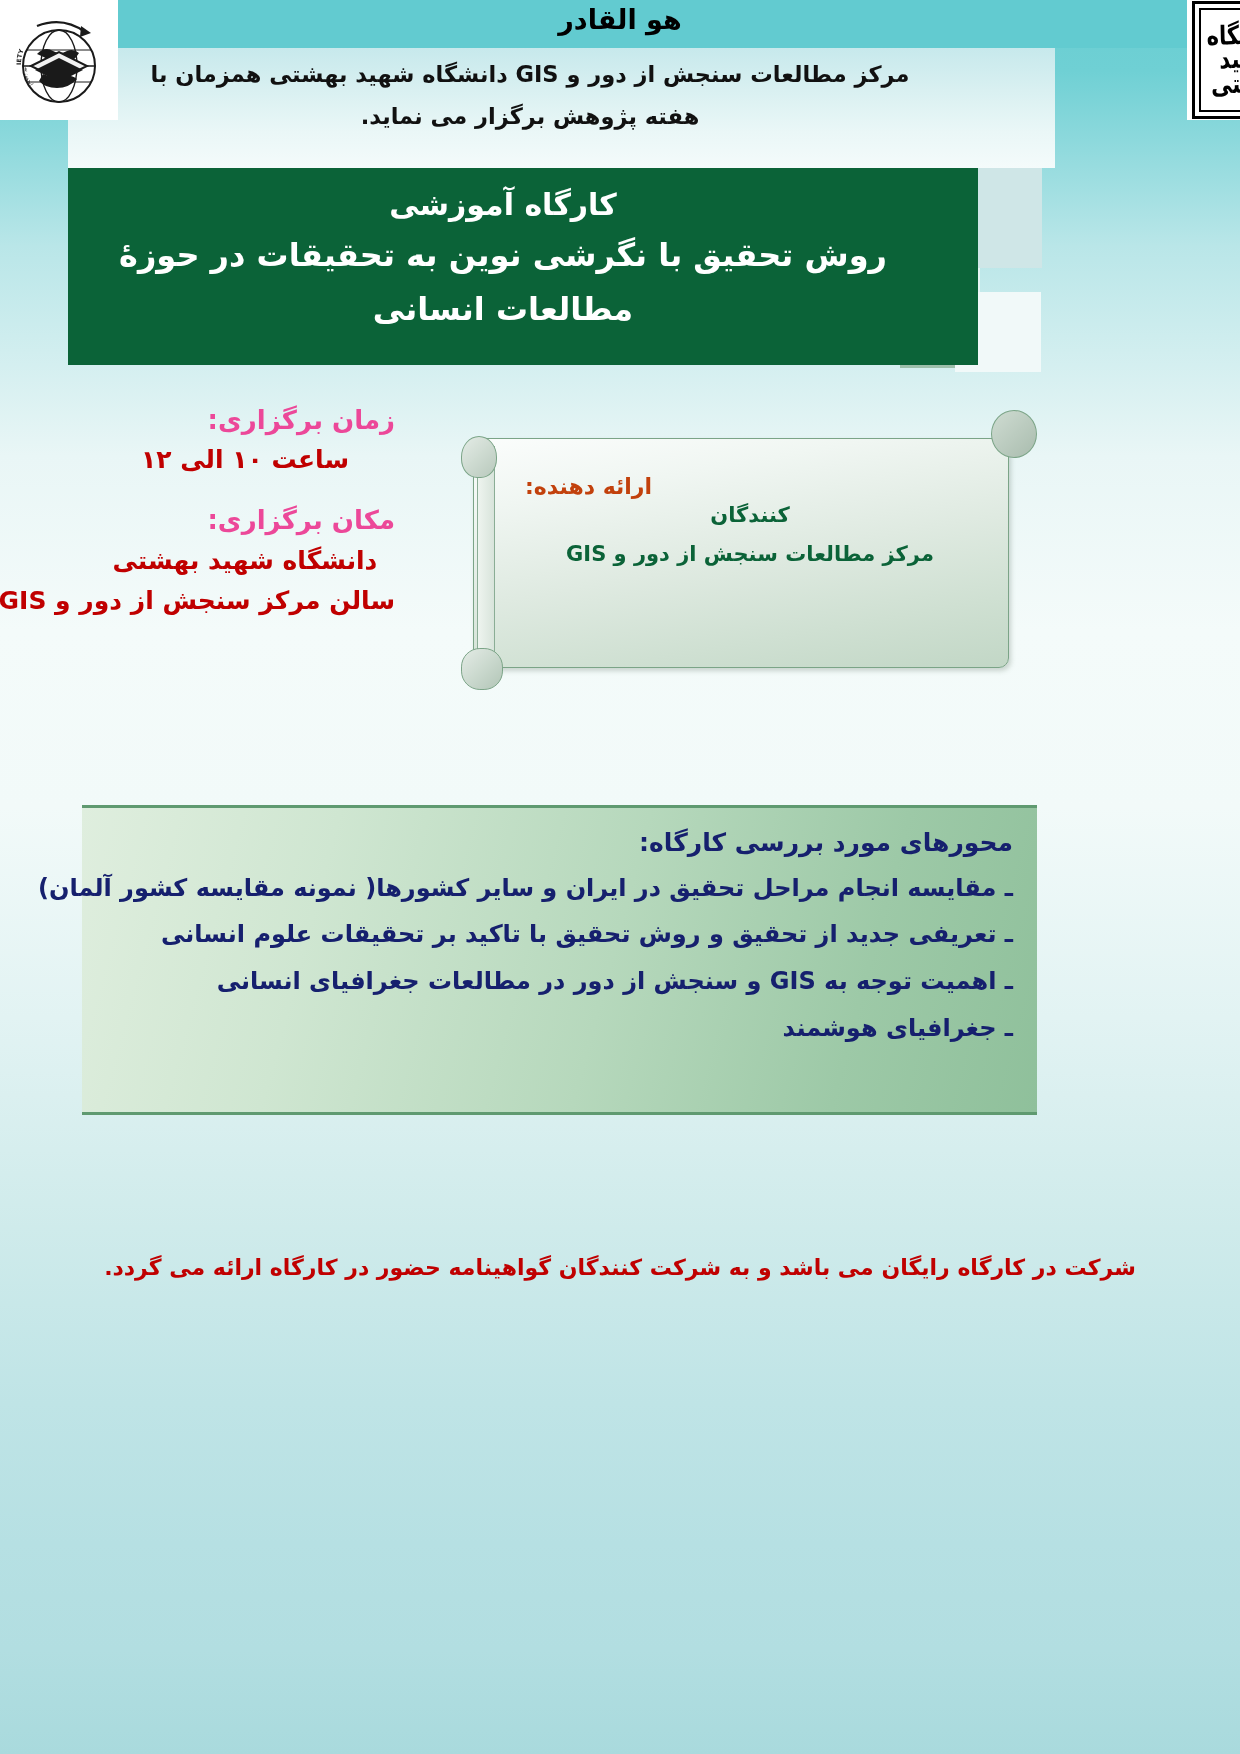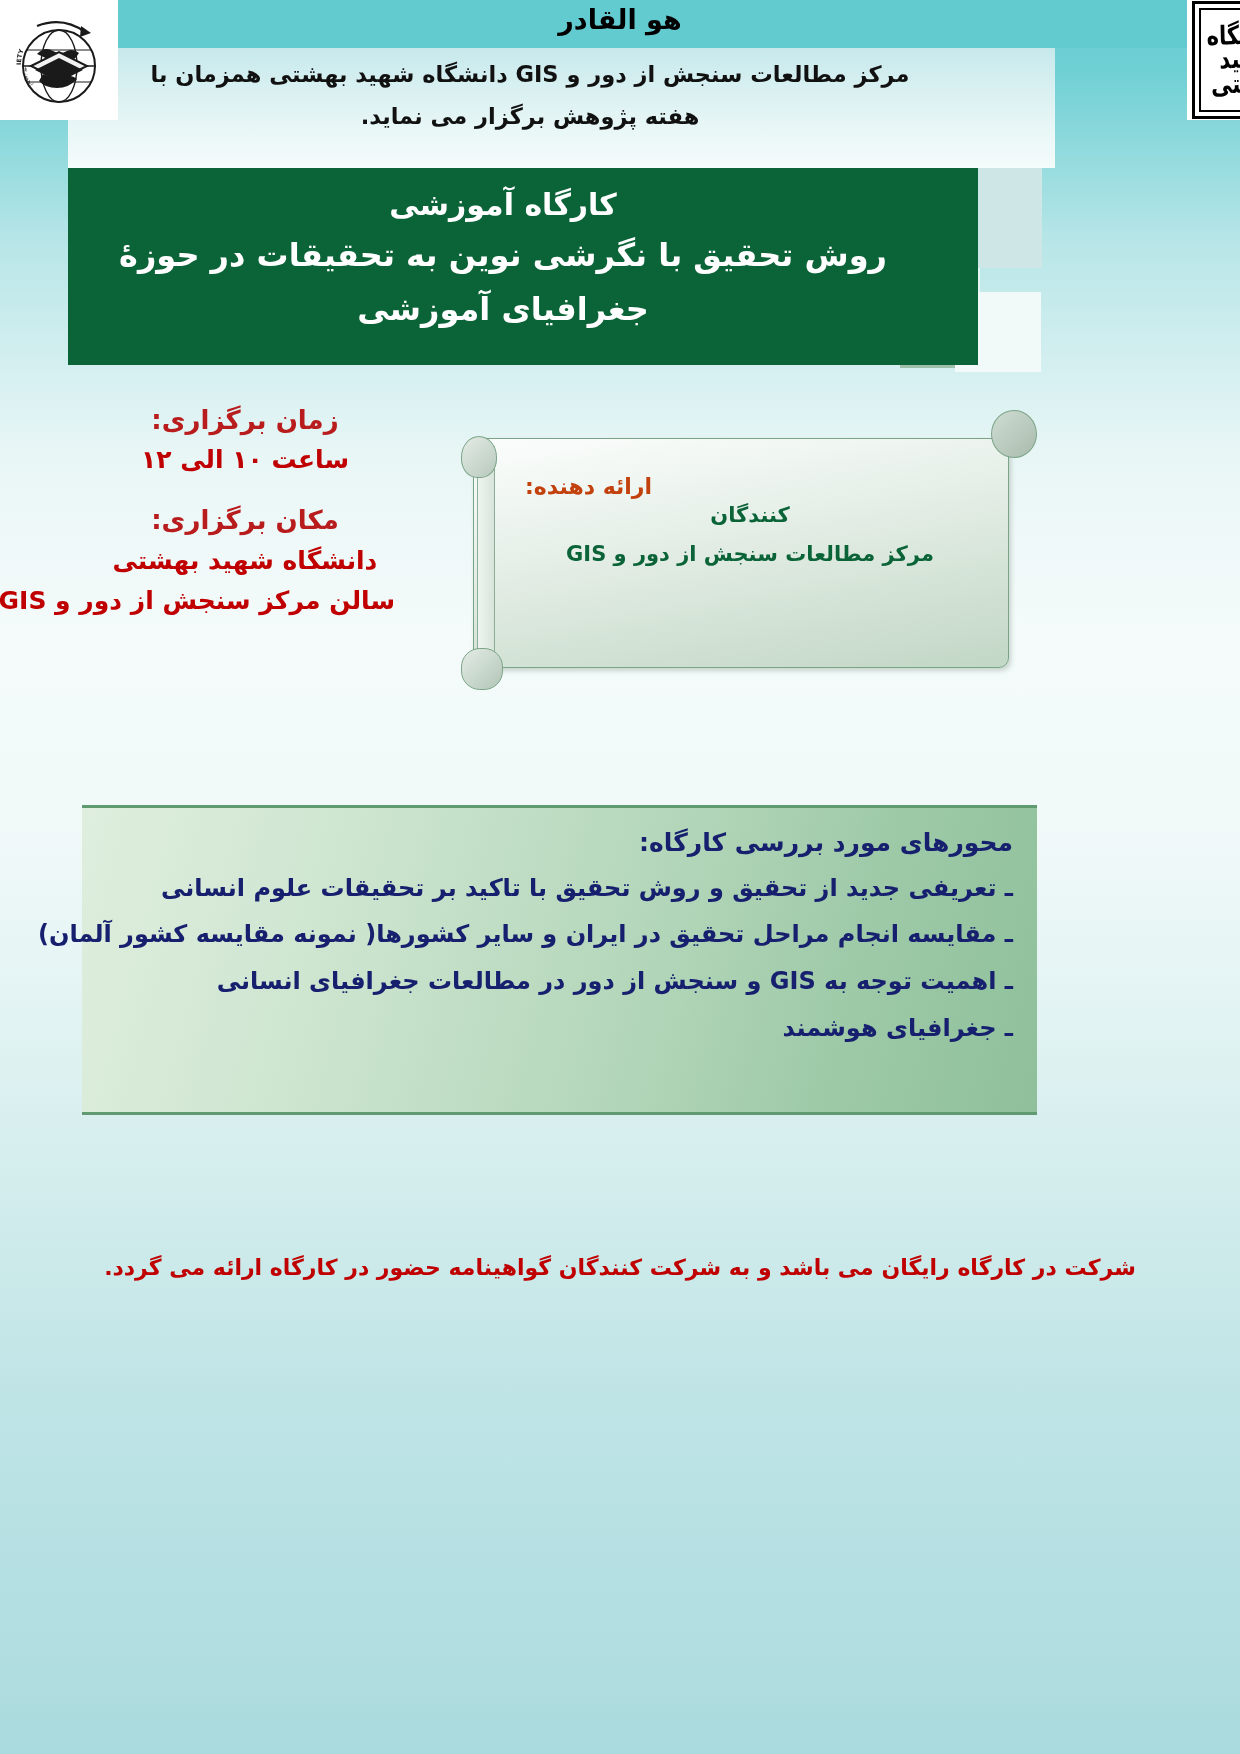--- a/index.html
+++ b/index.html
@@ -143,24 +143,25 @@
 
   
   .info-col {
     position: absolute;
     right: 845px; top: 400px;
     width: 300px;
     direction: rtl;
     text-align: center;
   }
   .info-label {
-    color: #b91c1c;
+    color: #ec4899;
     font-size: 26px;
     font-weight: bold;
     line-height: 1.55;
+    text-align: right;
   }
   .info-value {
     color: #c00000;
     font-size: 25px;
     font-weight: bold;
     line-height: 1.6;
     white-space: nowrap;
   }
   .info-gap { height: 20px; }
 
@@ -328,21 +329,21 @@
   <div class="sbu-logo">
     <div class="inner-frame"></div>
     <div class="calligraphy">دانشگاه شهید بهشتی</div>
   </div>
 </div>
 
 <div class="green-banner">
   <div class="banner-text">
     <div class="banner-line-1">کارگاه آموزشی</div>
     <div class="banner-line-2">روش تحقیق با نگرشی نوین به تحقیقات در حوزهٔ</div>
-    <div class="banner-line-2">جغرافیای آموزشی</div>
+    <div class="banner-line-2">مطالعات انسانی</div>
   </div>
 </div>
 
 <div class="info-col">
   <div class="info-label">زمان برگزاری:</div>
   <div class="info-value">ساعت  ۱۰ الی ۱۲</div>
   <div class="info-gap"></div>
   <div class="info-label">مکان  برگزاری:</div>
   <div class="info-value">دانشگاه شهید بهشتی</div>
   <div class="info-value">سالن مرکز سنجش از دور و GIS</div>
@@ -356,21 +357,21 @@
   <div class="curl-left-bottom"></div>
   <div class="scroll-text">
     <div class="presenter-label">ارائه دهنده:</div>
     <div class="presenter-line">کنندگان</div>
     <div class="presenter-line">مرکز مطالعات سنجش از دور و GIS</div>
   </div>
 </div>
 
 <div class="topics-box">
   <div class="topics-title">محورهای مورد بررسی کارگاه:</div>
+  <div class="topic-item">ـ مقایسه انجام مراحل تحقیق در ایران و سایر کشورها( نمونه مقایسه کشور آلمان)</div>
   <div class="topic-item">ـ تعریفی جدید از تحقیق و روش تحقیق با تاکید بر تحقیقات علوم انسانی</div>
-  <div class="topic-item">ـ مقایسه انجام مراحل تحقیق در ایران و سایر کشورها( نمونه مقایسه کشور آلمان)</div>
   <div class="topic-item">ـ اهمیت توجه به GIS و سنجش از دور در مطالعات جغرافیای انسانی</div>
   <div class="topic-item">ـ جغرافیای هوشمند</div>
 </div>
 
 <div class="footer-note">
   <span>شرکت در کارگاه </span><span class="u">رایگان</span><span> می باشد و به شرکت کنندگان </span><span class="u">گواهینامه</span><span> حضور در کارگاه ارائه می گردد.</span>
 </div>
 
 </body></html>

